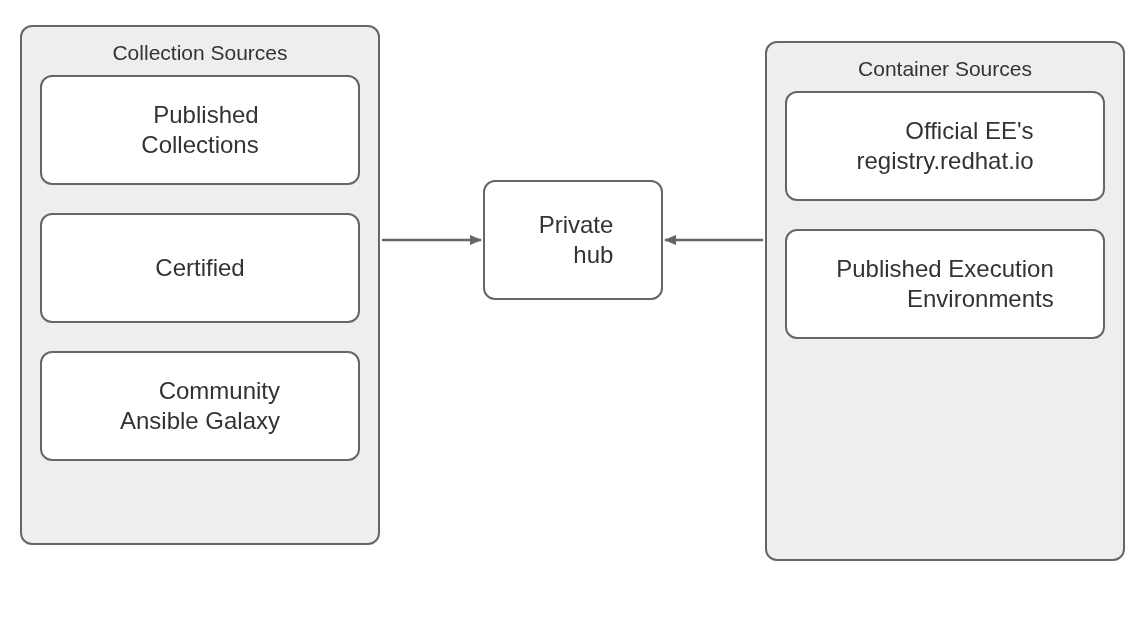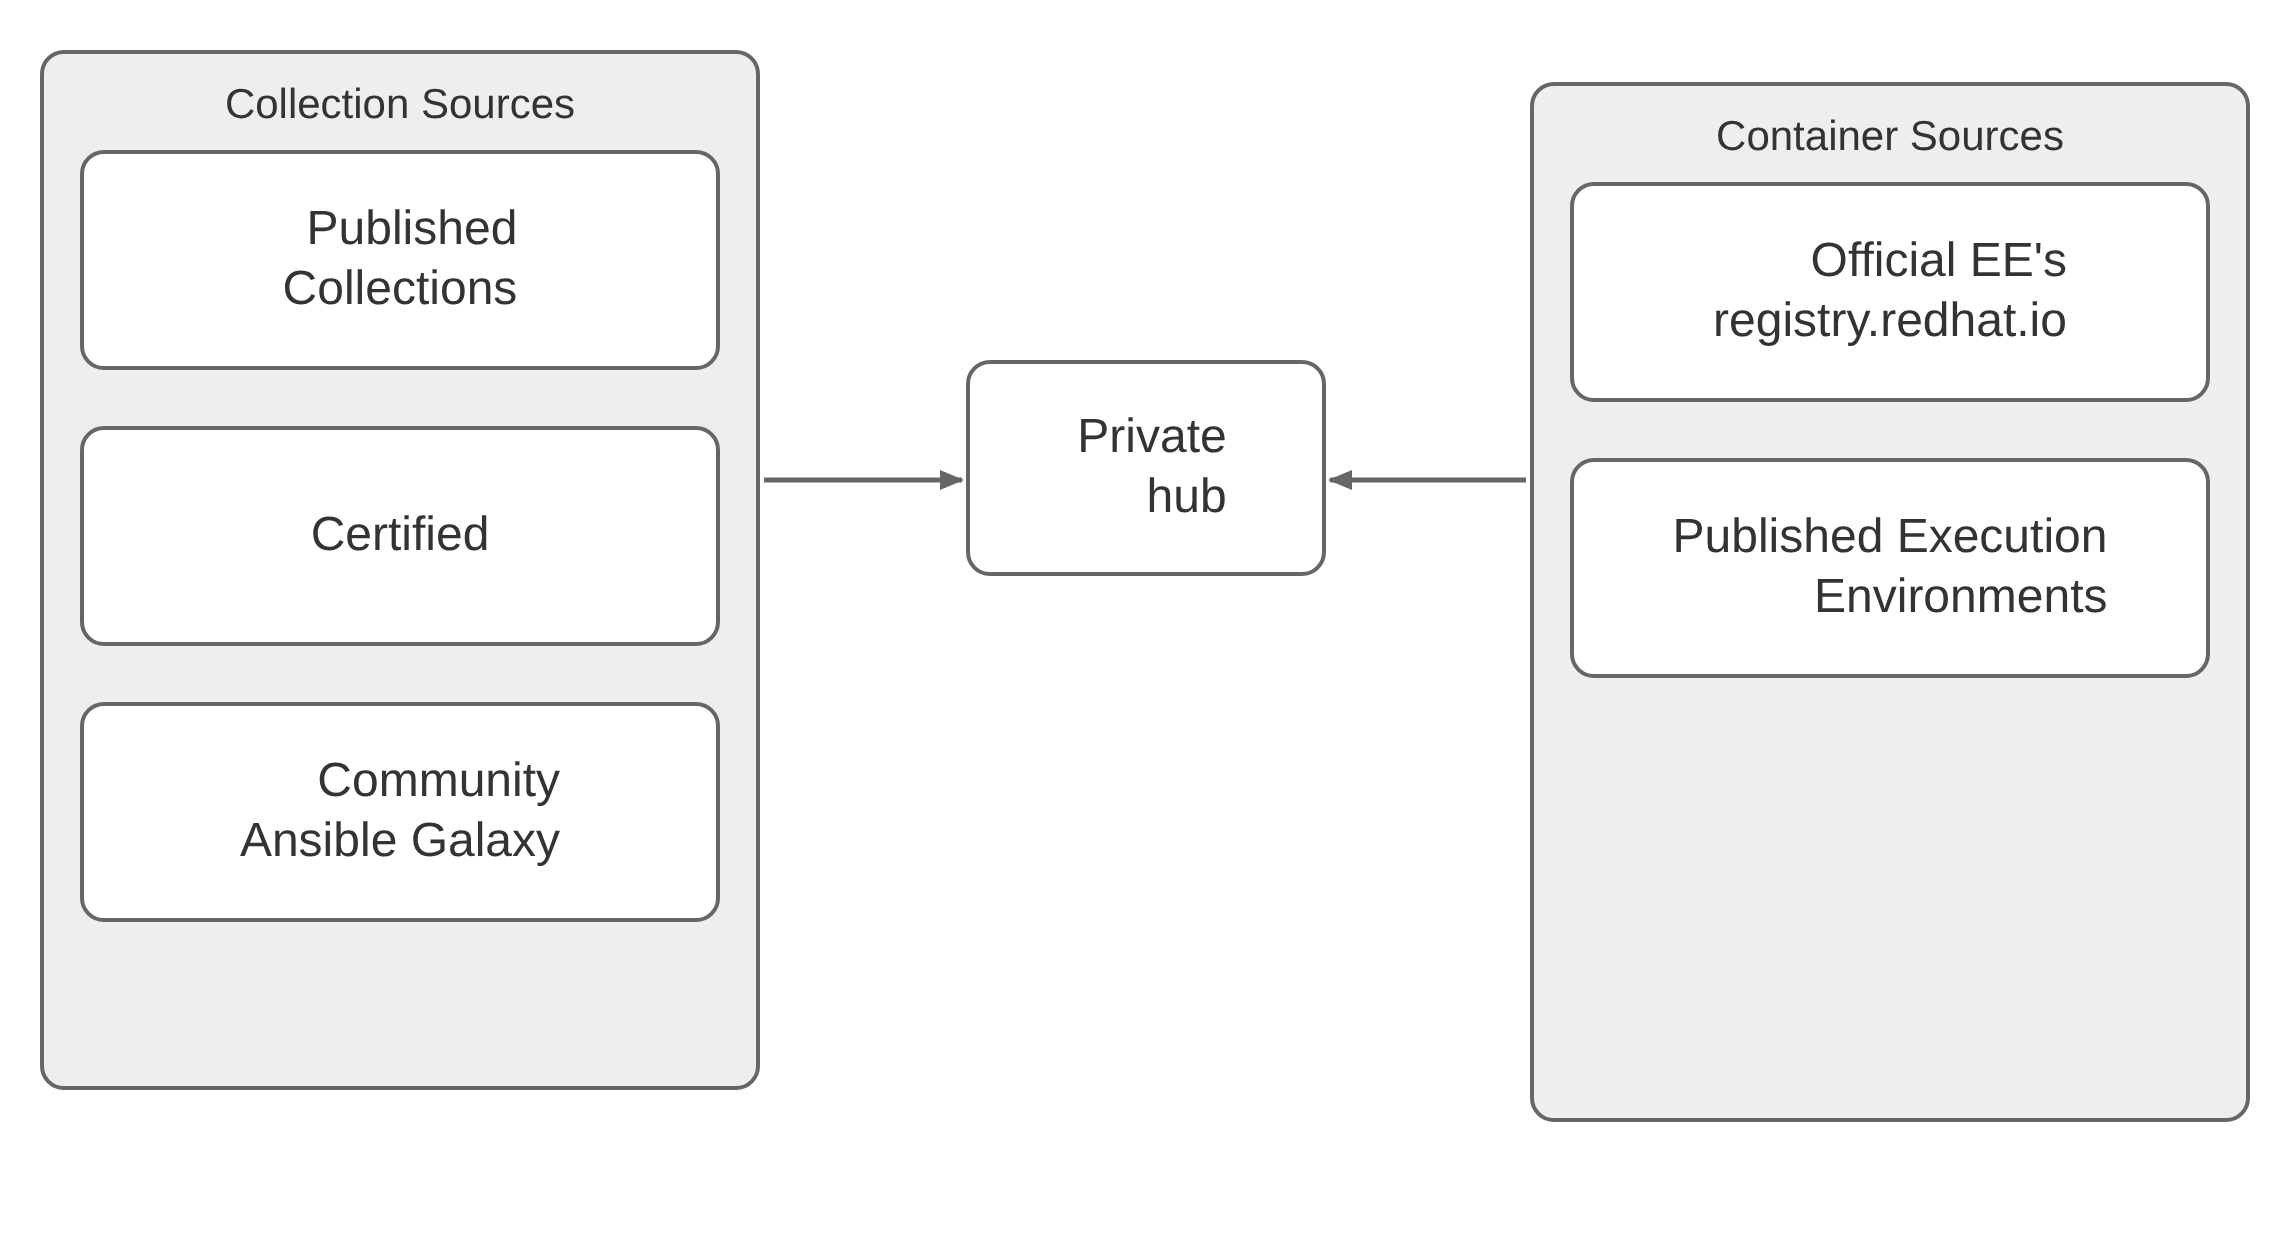--- a/index.html
+++ b/index.html
@@ -49,21 +49,21 @@
     line-height: 1.25;
     color: #333333;
     padding: 10px 14px;
   }
   .inner-node {
     height: 110px;
   }
   .center-node {
     position: absolute;
     width: 180px;
-    height: 108px;
+    height: 120px;
     left: 483px;
     top: 180px;
     padding-left: 20px;
   }
   svg.connectors {
     position: absolute;
     left: 0;
     top: 0;
     width: 1147px;
     height: 621px;

